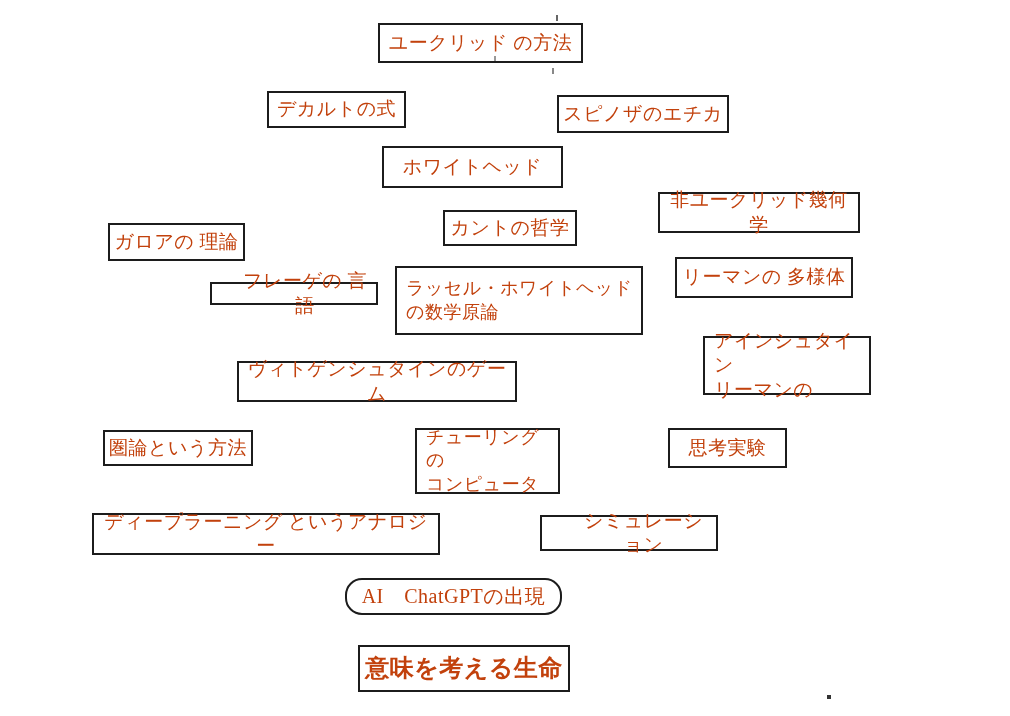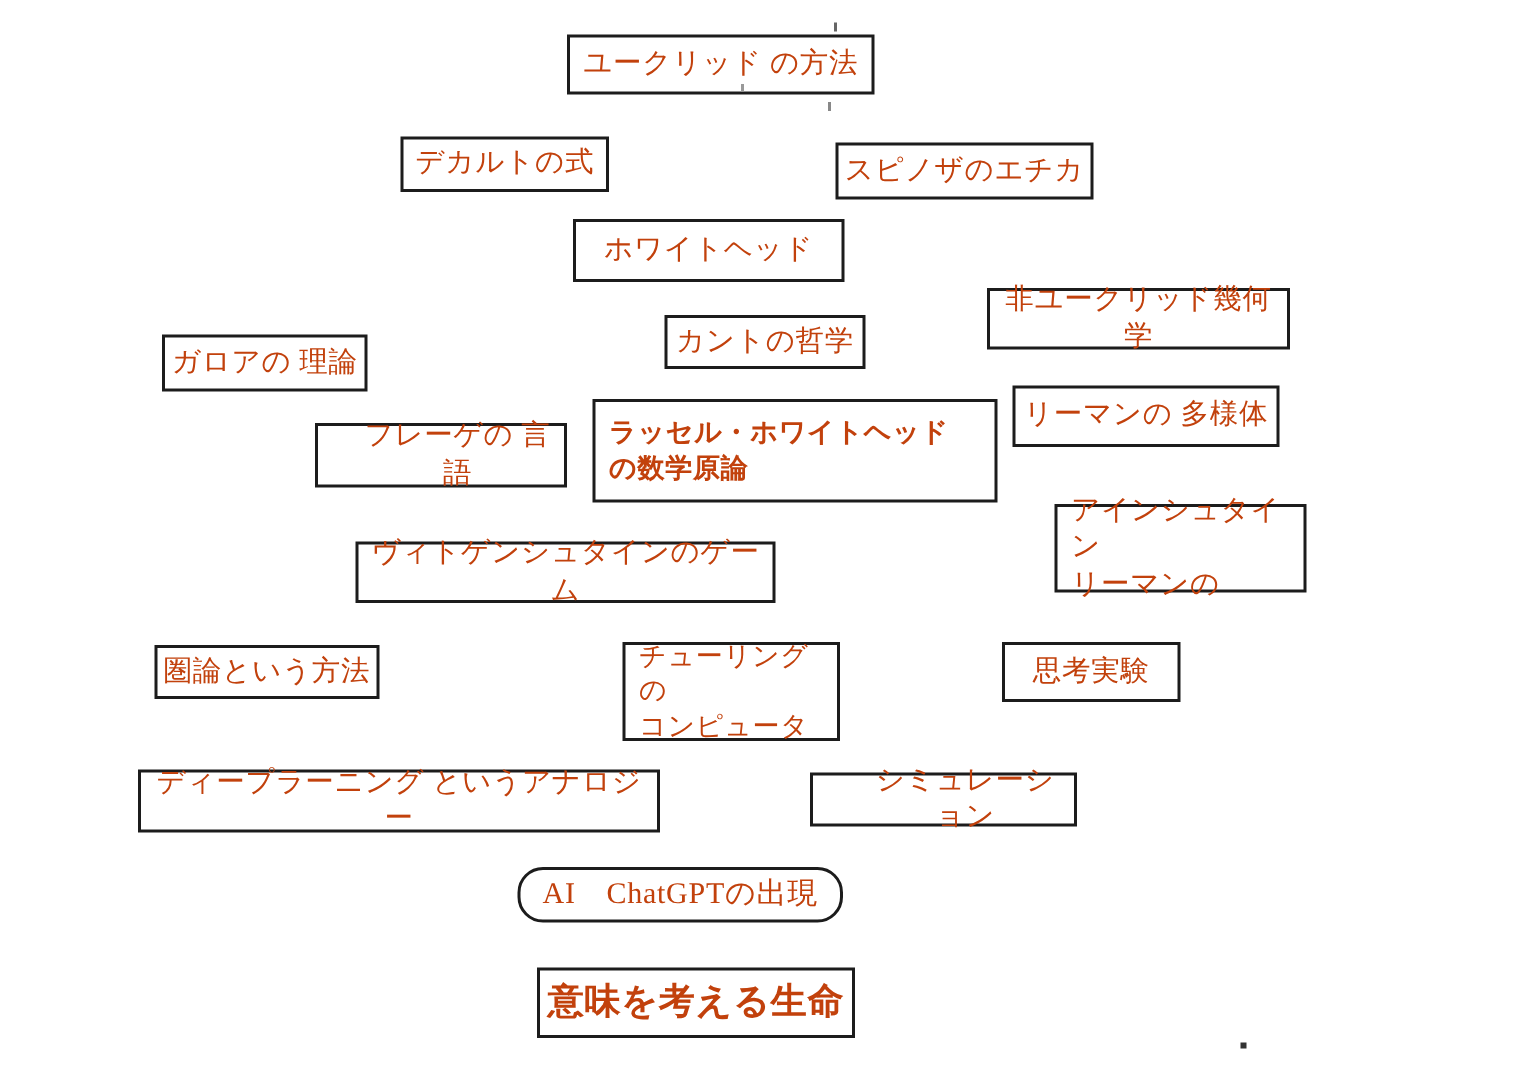--- a/index.html
+++ b/index.html
@@ -45,22 +45,22 @@
 
 <div id="canvas">
     <div class="concept-box" style="left: 378px; top: 23px; width: 205px; height: 40px; font-size: 19px; font-weight: 400;">ユークリッド の方法</div>
     <div class="concept-box" style="left: 267px; top: 91px; width: 139px; height: 37px; font-size: 19px; font-weight: 400;">デカルトの式</div>
     <div class="concept-box" style="left: 557px; top: 84px; width: 172px; height: 38px; font-size: 19px; font-weight: 400; margin-top: 11px;">スピノザのエチカ</div>
     <div class="concept-box" style="left: 382px; top: 146px; width: 181px; height: 42px; font-size: 19px; font-weight: 400;">ホワイトヘッド</div>
     <div class="concept-box" style="left: 658px; top: 192px; width: 202px; height: 41px; font-size: 19px; font-weight: 400;">非ユークリッド幾何学</div>
     <div class="concept-box" style="left: 443px; top: 210px; width: 134px; height: 36px; font-size: 19px; font-weight: 400;">カントの哲学</div>
     <div class="concept-box" style="left: 108px; top: 223px; width: 137px; height: 38px; font-size: 19px; font-weight: 400;">ガロアの 理論</div>
     <div class="concept-box" style="left: 675px; top: 257px; width: 178px; height: 41px; font-size: 19px; font-weight: 400;">リーマンの 多様体</div>
-    <div class="concept-box" style="left: 210px; top: 282px; width: 168px; height: 43px; font-size: 19px; font-weight: 400; padding-left: 25px;">フレーゲの 言語</div>
-    <div class="concept-box align-left" style="left: 395px; top: 266px; width: 270px; height: 69px; font-size: 18px; font-weight: 700;">ラッセル・ホワイトヘッド
+    <div class="concept-box" style="left: 210px; top: 282px; width: 168px; height: 23px; font-size: 19px; font-weight: 400; padding-left: 25px;">フレーゲの 言語</div>
+    <div class="concept-box align-left" style="left: 395px; top: 266px; width: 248px; height: 69px; font-size: 18px; font-weight: 400;">ラッセル・ホワイトヘッド
 の数学原論</div>
     <div class="concept-box align-left" style="left: 703px; top: 336px; width: 168px; height: 59px; font-size: 19px; font-weight: 400;">アインシュタイン
 リーマンの</div>
     <div class="concept-box" style="left: 237px; top: 361px; width: 280px; height: 41px; font-size: 19px; font-weight: 400;">ヴィトゲンシュタインのゲーム</div>
     <div class="concept-box" style="left: 103px; top: 430px; width: 150px; height: 36px; font-size: 19px; font-weight: 400;">圏論という方法</div>
     <div class="concept-box align-left" style="left: 415px; top: 428px; width: 145px; height: 66px; font-size: 18px; font-weight: 400;">チューリングの
 コンピュータ</div>
     <div class="concept-box" style="left: 668px; top: 428px; width: 119px; height: 40px; font-size: 19px; font-weight: 400;">思考実験</div>
     <div class="concept-box" style="left: 92px; top: 513px; width: 348px; height: 42px; font-size: 19px; font-weight: 400;">ディープラーニング というアナロジー</div>
     <div class="concept-box" style="left: 540px; top: 515px; width: 178px; height: 36px; font-size: 19px; font-weight: 400; padding-left: 32px;">シミュレーション</div>

